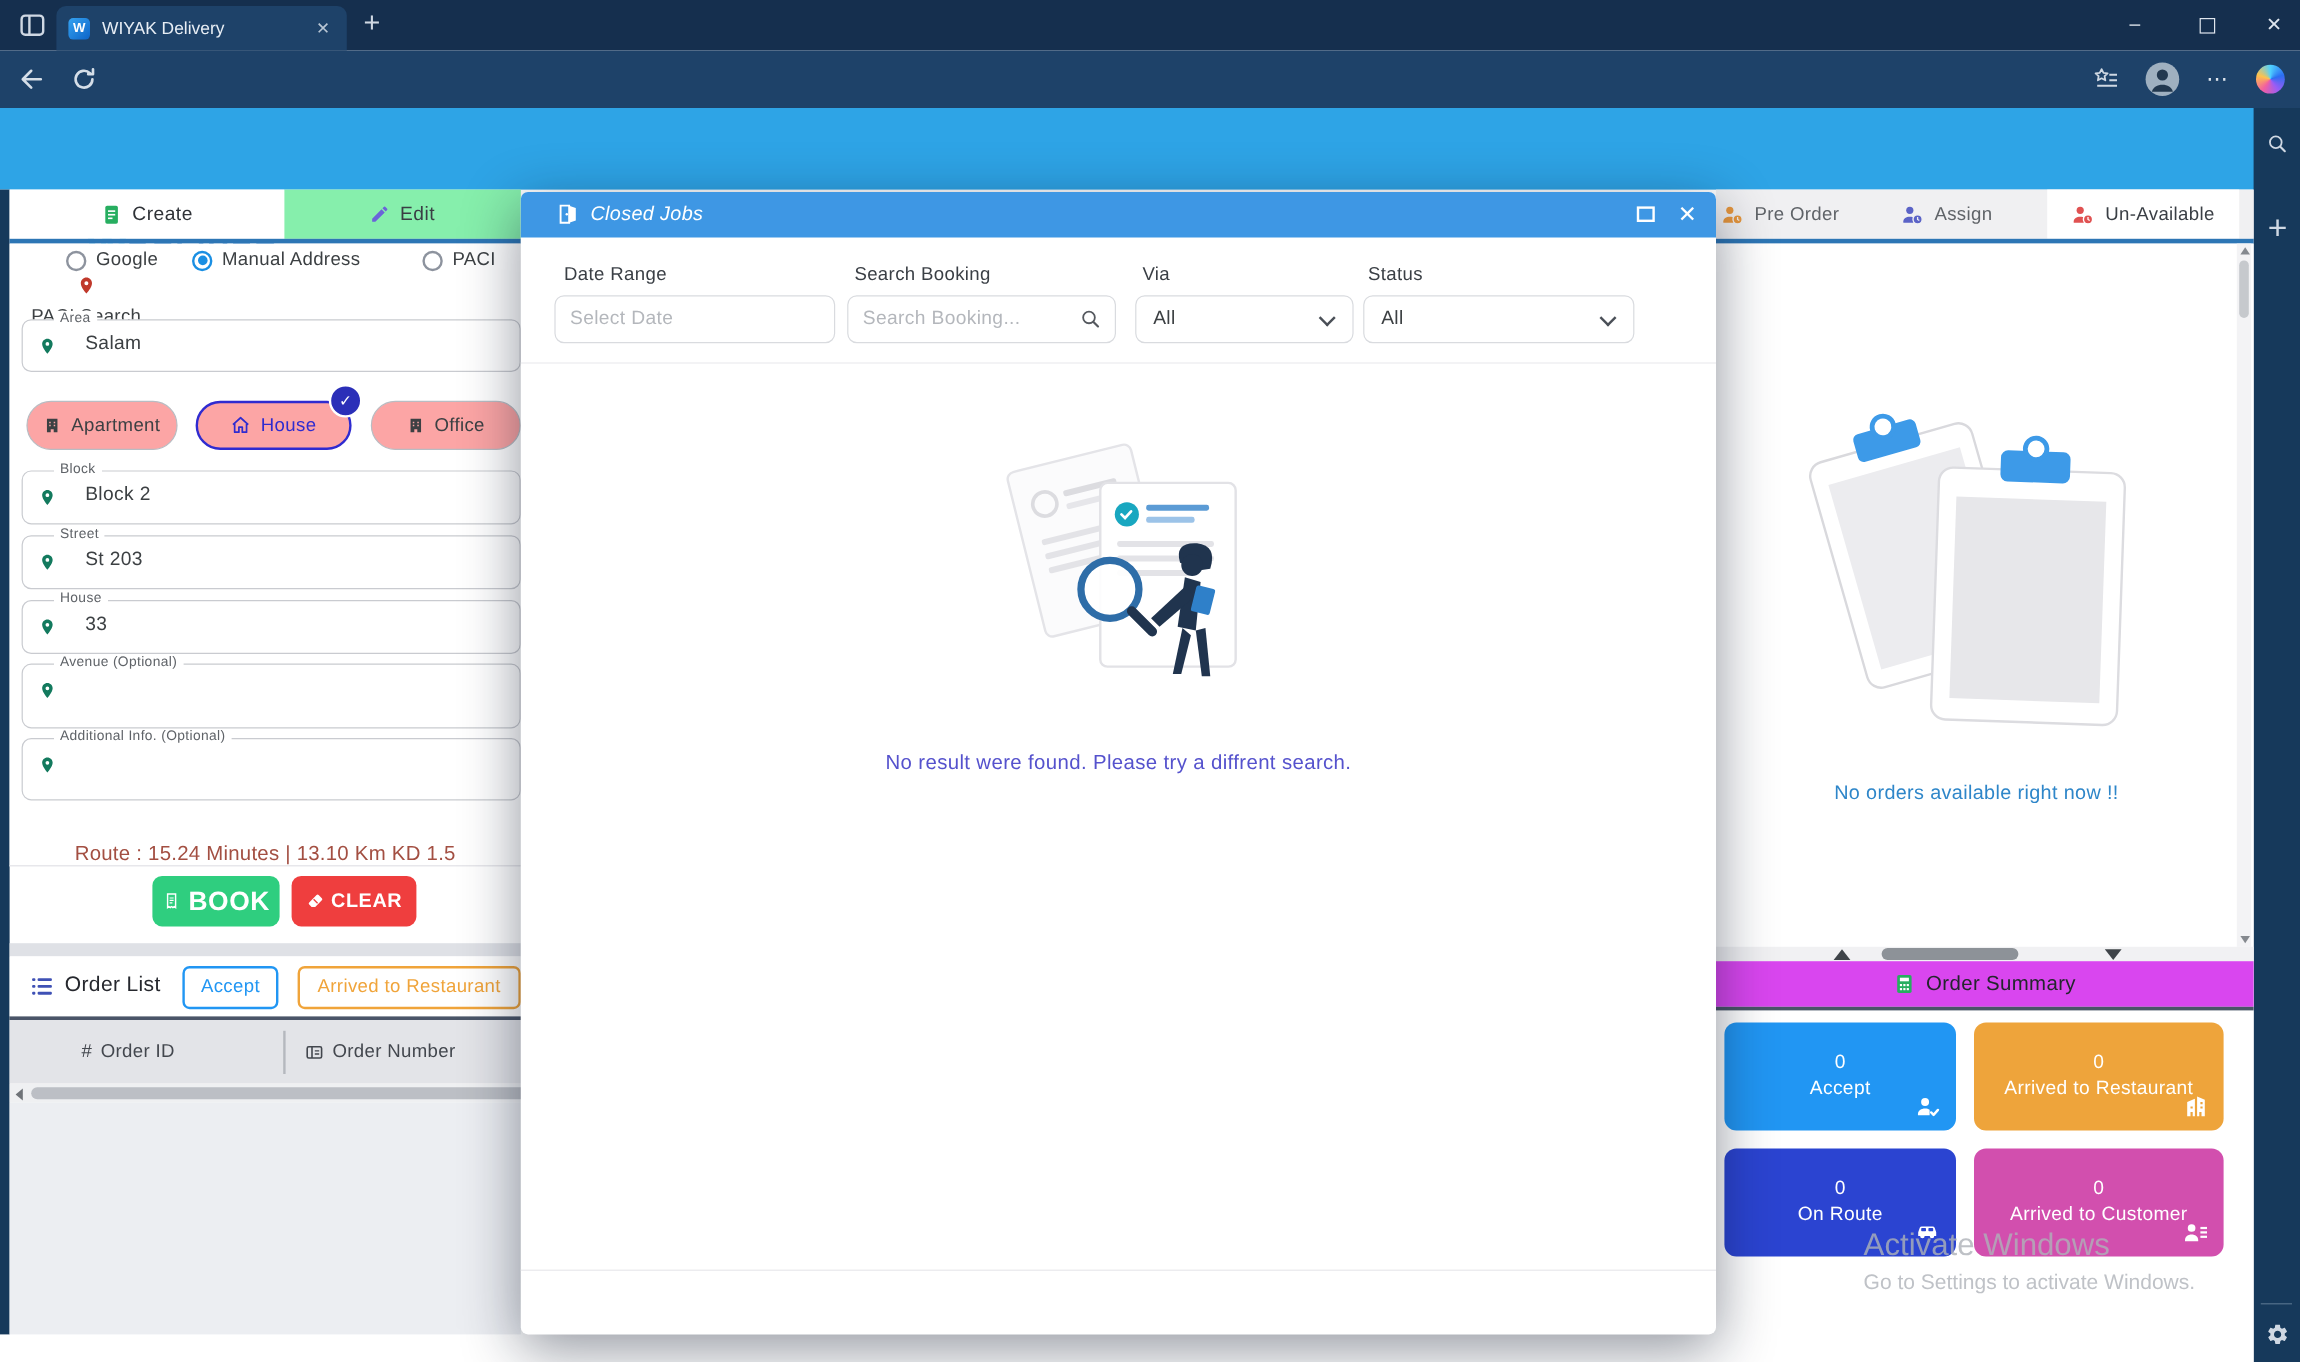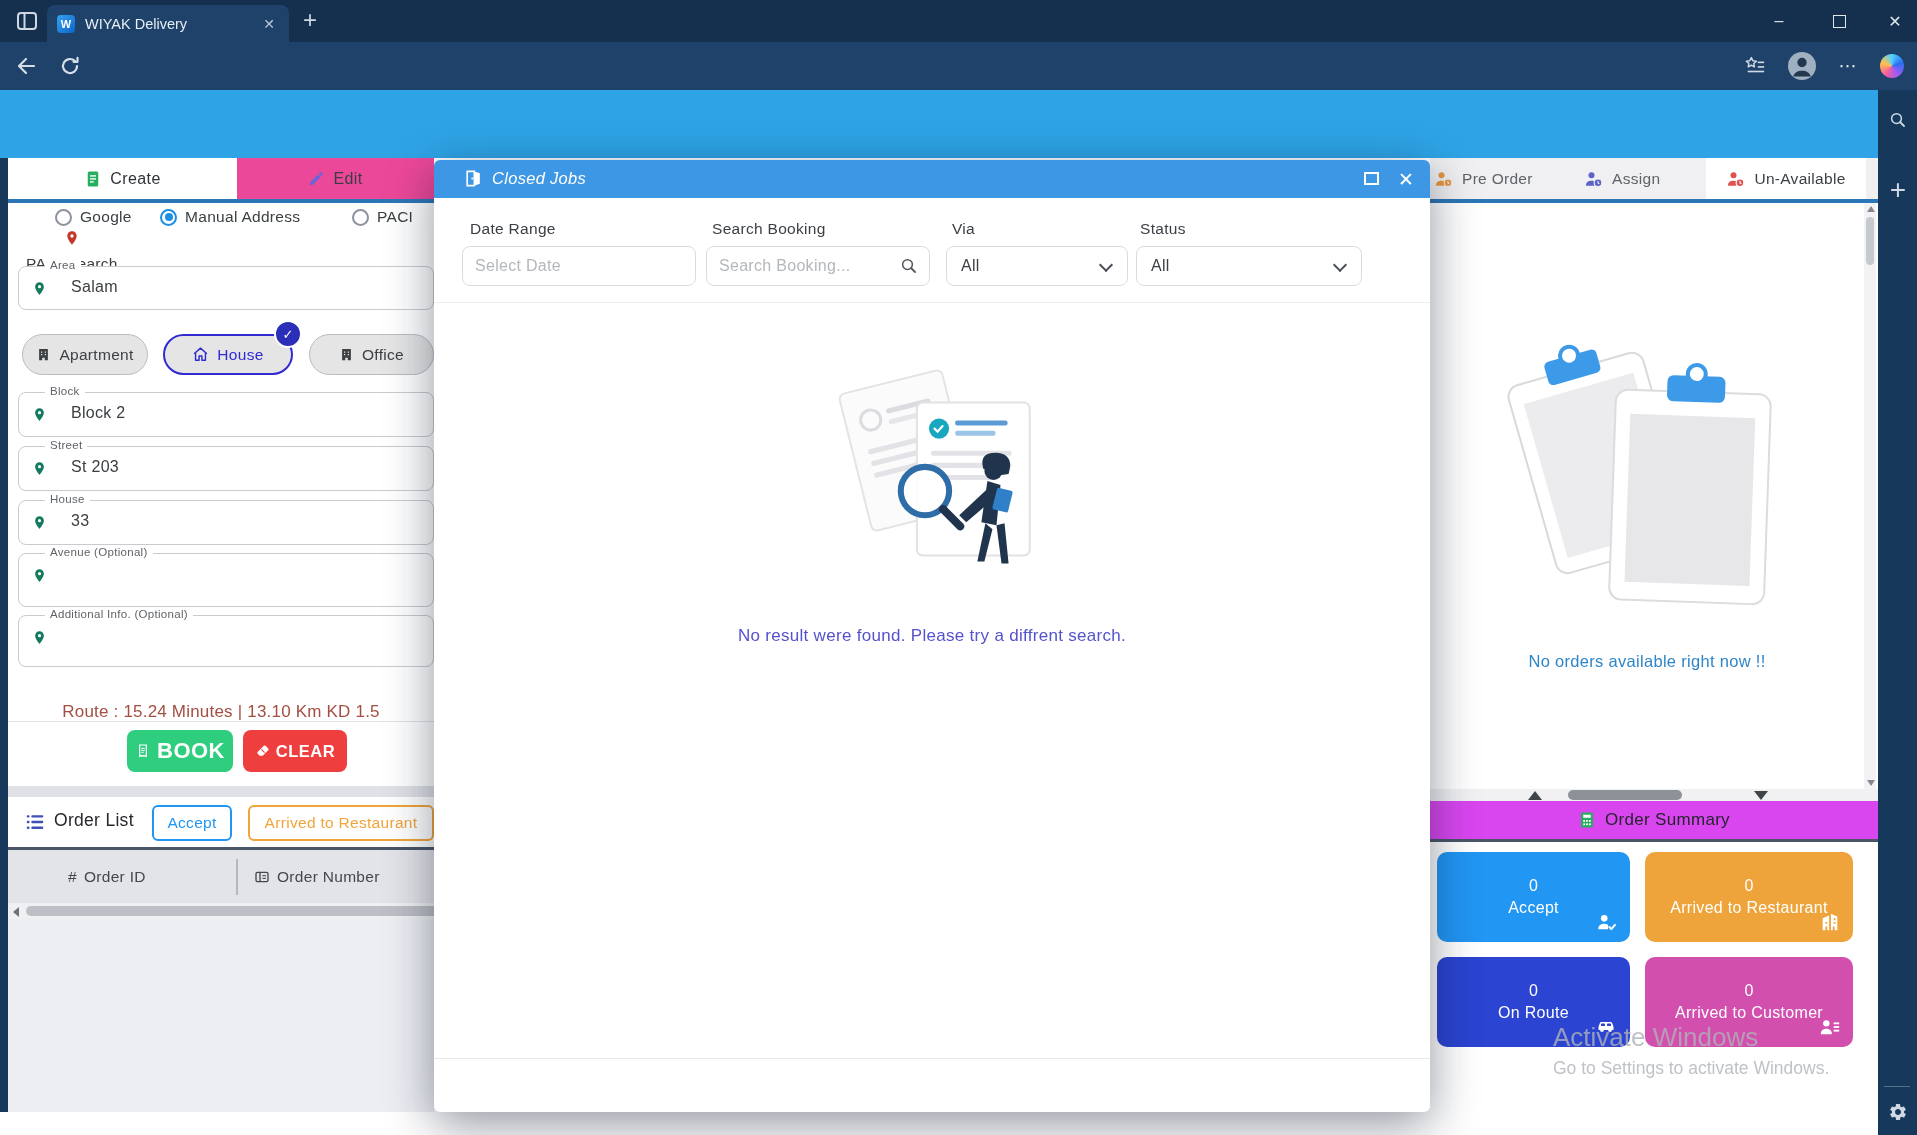--- a/index.html
+++ b/index.html
@@ -55,21 +55,21 @@
   .underline{top:199px;height:4px;background:#2d76b5;}
   .formbg{left:8px;top:203px;width:426px;height:519px;background:#fff;}
   .radioitem{top:206px;height:22px;display:flex;align-items:center;gap:8px;font-size:15.5px;color:#3c4043;letter-spacing:.3px;}
   .rcirc{width:17px;height:17px;border-radius:50%;border:2px solid #8d939e;box-sizing:border-box;background:#fff;}
   .rcirc.sel{border-color:#1a8fe3;position:relative;}
   .rcirc.sel::after{content:"";position:absolute;left:2.5px;top:2.5px;width:8px;height:8px;border-radius:50%;background:#1a8fe3;}
   .field{border:1px solid #c9cbd0;border-radius:8px;background:#fff;box-sizing:border-box;}
   .legend{position:absolute;left:26px;top:-8px;background:#fff;padding:0 5px;font-size:11.5px;color:#5f6368;letter-spacing:.3px;}
   .fval{position:absolute;left:52px;top:11px;font-size:16px;color:#3c4043;letter-spacing:.3px;}
   .fpin{position:absolute;left:13px;top:12px;}
-  .btype{top:334px;height:41px;border:1.5px solid #b9bcc2;border-radius:21px;background:#e5e5e5;box-sizing:border-box;
+  .btype{top:334px;height:41px;border:1.5px solid #b9bcc2;border-radius:21px;background:#fca5a5;box-sizing:border-box;
          display:flex;align-items:center;justify-content:center;gap:8px;font-size:15.5px;color:#3c4043;letter-spacing:.3px;}
   .btype.sel{border:2px solid #2f2bd0;color:#2f2bd0;}
   .badge{left:274px;top:320px;width:28px;height:28px;border-radius:50%;background:#2b2fb8;border:2.5px solid #fff;
          box-sizing:border-box;color:#fff;font-size:13px;font-weight:bold;}
   .route{left:8px;top:700px;width:426px;height:21px;overflow:hidden;}
   .route div{width:100%;text-align:center;font-size:17px;line-height:24px;color:#a34f42;letter-spacing:.2px;white-space:nowrap;}
   .bookbtn{left:127px;top:730px;width:106px;height:42px;background:#2fce7f;border-radius:8px;color:#fff;
          font-weight:bold;font-size:22px;letter-spacing:.5px;gap:6px;}
   .clearbtn{left:243px;top:730px;width:104px;height:42px;background:#ef3e3e;border-radius:8px;color:#fff;
          font-weight:bold;font-size:16.5px;letter-spacing:.5px;gap:5px;}
@@ -256,21 +256,21 @@
 
   <div class="abs ltab" style="left:8px;width:229px;background:#fff">
     <svg width="18" height="18" viewBox="0 0 24 24">
         <rect x="5" y="2" width="14" height="20" rx="2" fill="#27ae60"></rect>
         <rect x="8" y="7" width="8" height="1.8" fill="#fff"></rect>
         <rect x="8" y="11" width="8" height="1.8" fill="#fff"></rect>
         <rect x="8" y="15" width="5" height="1.8" fill="#fff"></rect>
       </svg>
     <span style="color:#2f3237">Create</span>
   </div>
-  <div class="abs ltab" style="left:237px;width:197px;background:#ec4899">
+  <div class="abs ltab" style="left:237px;width:197px;background:#86efac">
     <svg width="17" height="17" viewBox="0 0 24 24">
         <path d="M3 17.25V21h3.75L17.8 9.94l-3.75-3.75L3 17.25zM20.7 7.04c.39-.39.39-1.02 0-1.41l-2.34-2.34a.996.996 0 00-1.41 0l-1.83 1.83 3.75 3.75 1.83-1.83z" fill="#6a64d9"></path>
       </svg>
     <span style="color:#3a3e44">Edit</span>
   </div>
   <div class="abs underline" style="left:8px;width:426px"></div>
   <div class="abs formbg"></div>
 
   <div class="abs radioitem" style="left:55px">
     <span class="rcirc"></span>

